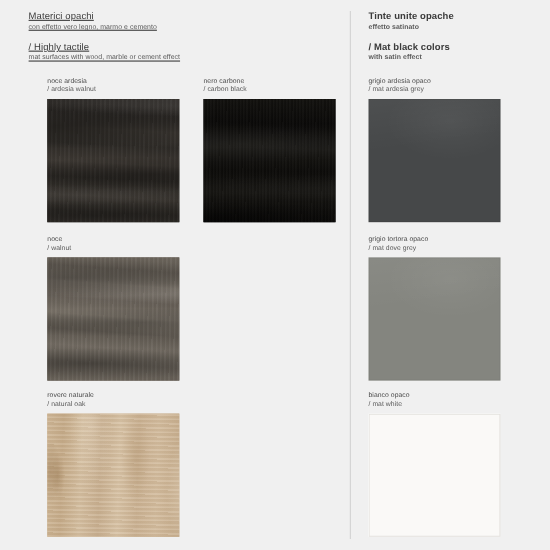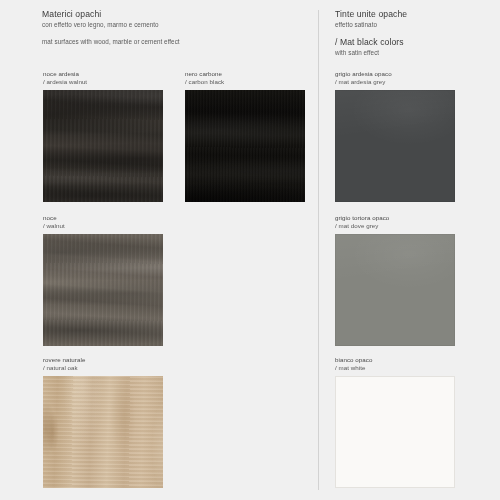--- a/index.html
+++ b/index.html
@@ -35,22 +35,22 @@
   
   .col {
     position: absolute;
     top: 0;
   }
   .col-left  { left: 0;   width: 318px; }
   .col-right { left: 318px; width: 182px; }
 
   
   .col-header { position: absolute; }
-  .col-left  .col-header { left: 42px; top: 9px;  width: 260px; }
-  .col-right .col-header { left: 17px; top: 9px;  width: 160px; }
+  .col-left  .col-header { left: 26px; top: 9px;  width: 260px; text-decoration: underline; }
+  .col-right .col-header { left: 17px; top: 9px;  width: 160px; font-weight: bold; }
 
   .hdr-title {
     font-size: 8.6px;
     line-height: 11px;
     color: #3a3a3a;
     letter-spacing: 0.1px;
     white-space: nowrap;
   }
   .hdr-sub {
     font-size: 6.3px;
@@ -205,20 +205,21 @@
 <body>
 
 <div class="page" style="background: rgb(240, 240, 240);">
 
   <div class="col col-left">
 
     <div class="col-header">
       <div class="hdr-title">Materici opachi</div>
       <div class="hdr-sub">con effetto vero legno, marmo e cemento</div>
       <div class="hdr-block-2">
+        <div class="hdr-title">/ Highly tactile</div>
         <div class="hdr-sub">mat surfaces with wood, marble or cement effect</div>
       </div>
     </div>
 
     <div class="swatch-cell" style="left:43px; top:70px;">
       <div class="sw-label">noce ardesia</div>
       <div class="sw-label en">/ ardesia walnut</div>
       <div class="sw-box tex-ardesia-walnut"></div>
     </div>
 

